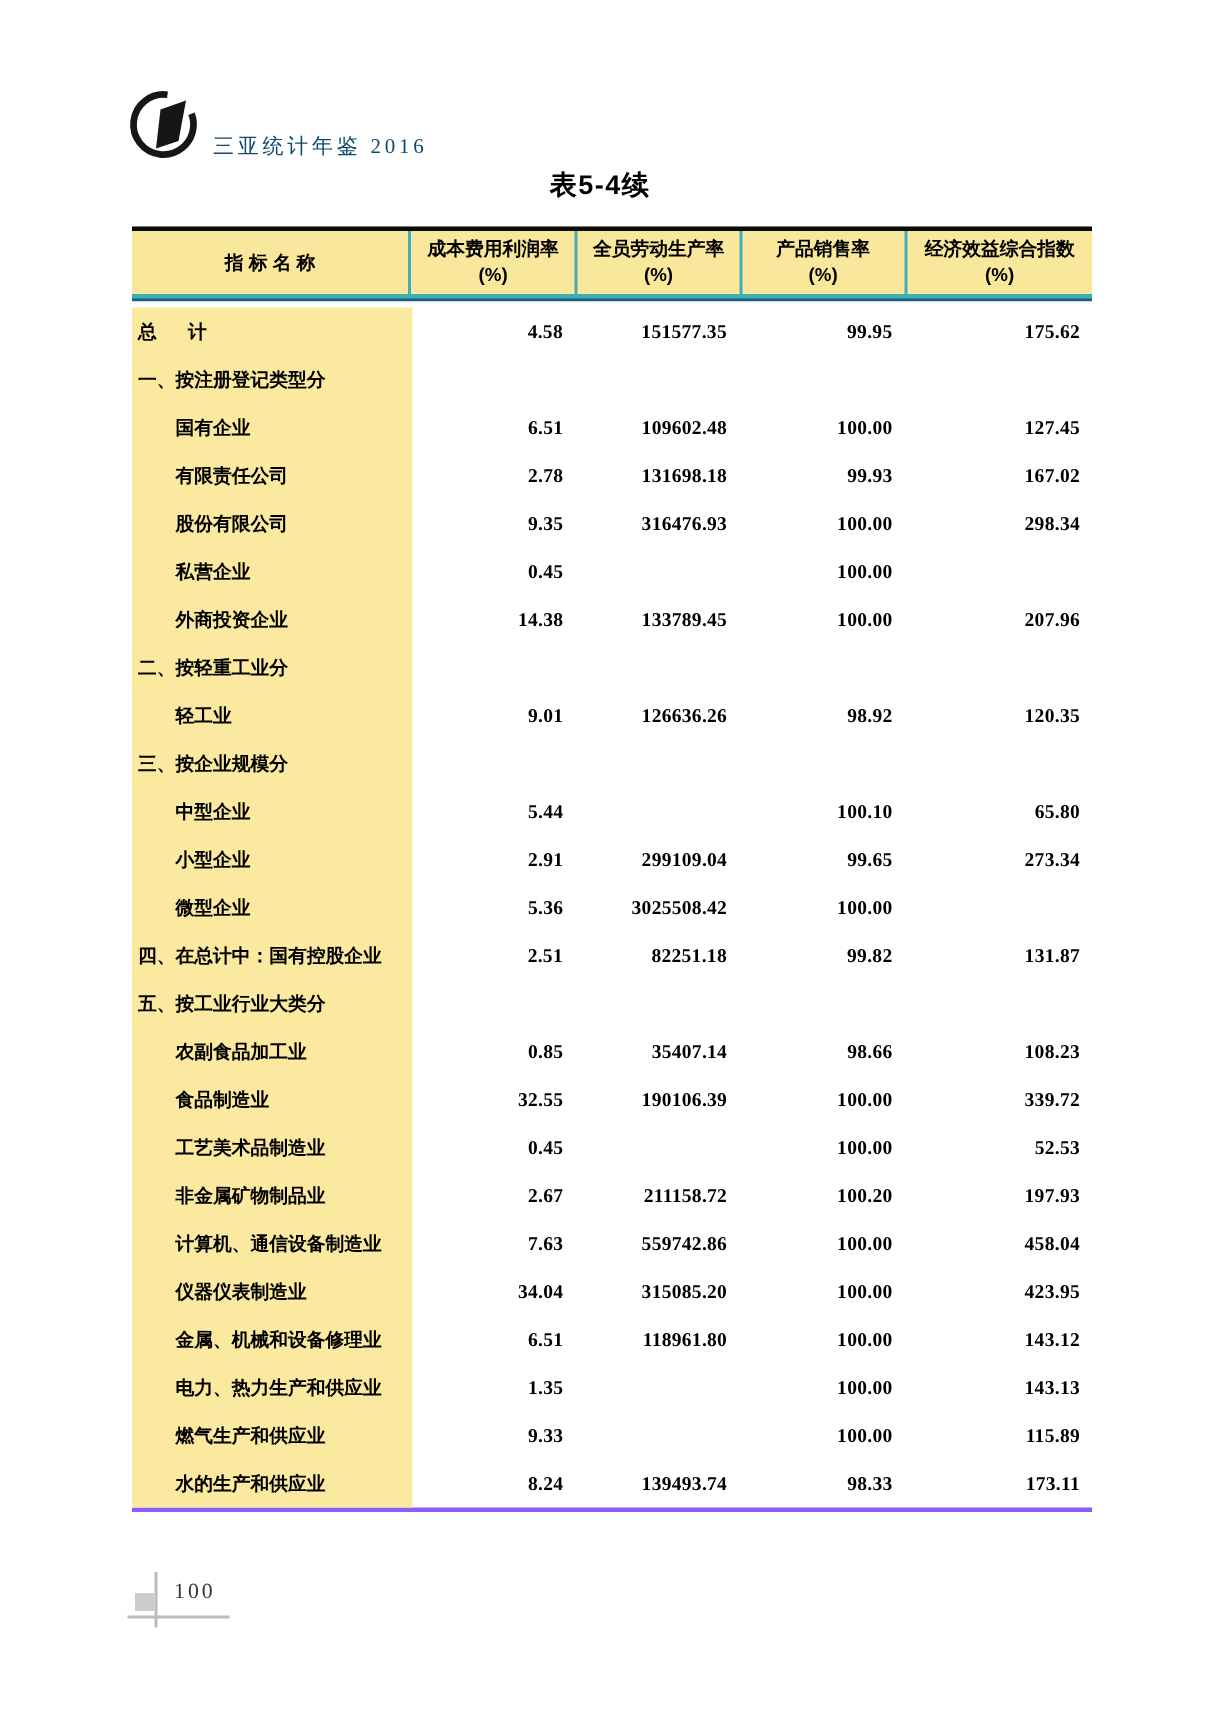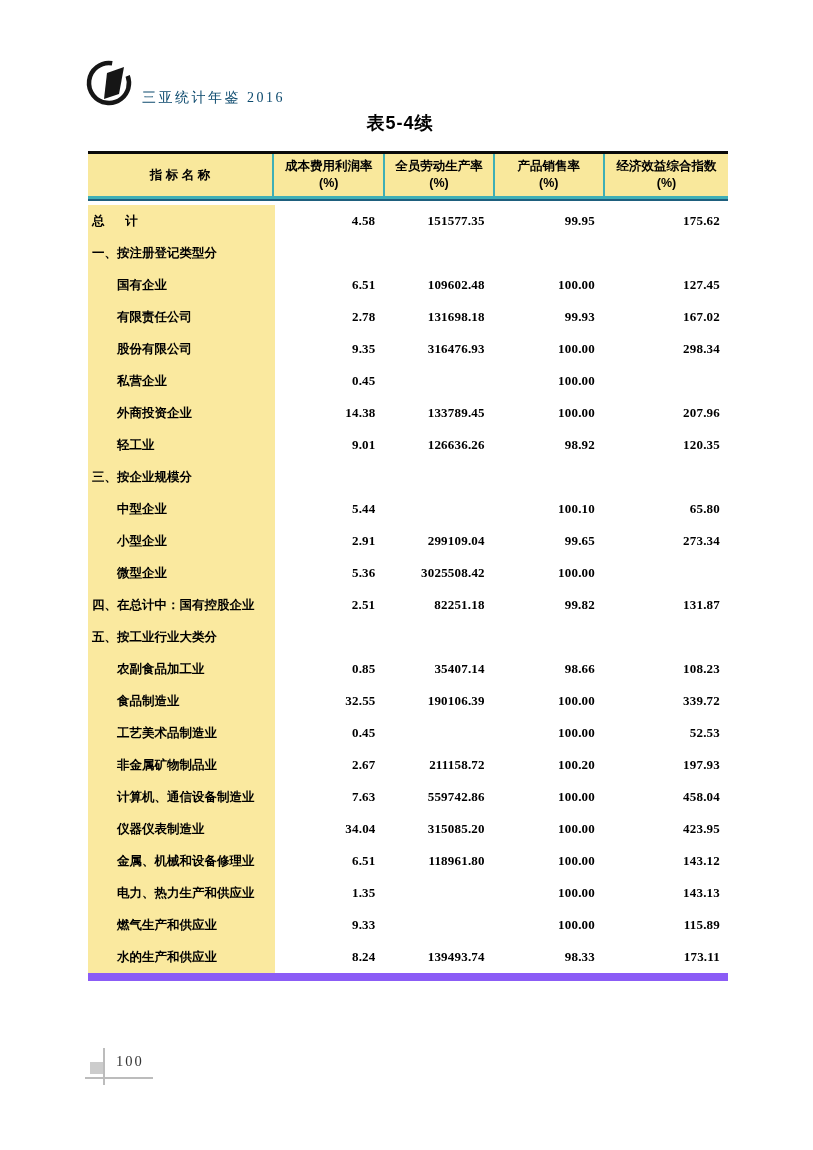--- a/index.html
+++ b/index.html
@@ -34,21 +34,21 @@
   .th + .th { border-left: 2px solid #3fafb6; }
   .w-name { width: 187px; }
   .w-c1 { width: 113px; }
   .w-c2 { width: 111px; }
   .w-c3 { width: 112px; }
   .w-c4 { width: 127px; }
 
   .header-sep { height: 5px; border-top: 3px solid #3fafb6; background: #1e5f7d; }
   .header-gap { height: 4px; background: #ffffff; }
 
-  .tbody { position: relative; border-bottom: 8px solid #8b5cf6; }
+  .tbody { position: relative; border-bottom: 3px solid #8b5cf6; }
   .tbody::before {
     content: ""; position: absolute; left: 0; top: 0; bottom: 0; width: 187px;
     background: #fae99f;
   }
 
   .row { display: flex; height: 32px; align-items: center; position: relative; }
   .label-cell {
     width: 187px; font-weight: 700; font-size: 12.5px; white-space: pre;
   }
   .indent0 { padding-left: 4px; }
@@ -155,20 +155,27 @@
     </div>
 
     <div class="row">
       <div class="label-cell indent1">外商投资企业</div>
       <div class="val w-c1">14.38</div>
       <div class="val w-c2">133789.45</div>
       <div class="val w-c3">100.00</div>
       <div class="val w-c4">207.96</div>
     </div>
 
+    <div class="row">
+      <div class="label-cell indent0">二、按轻重工业分</div>
+      <div class="val w-c1"></div>
+      <div class="val w-c2"></div>
+      <div class="val w-c3"></div>
+      <div class="val w-c4"></div>
+    </div>
 
     <div class="row">
       <div class="label-cell indent1">轻工业</div>
       <div class="val w-c1">9.01</div>
       <div class="val w-c2">126636.26</div>
       <div class="val w-c3">98.92</div>
       <div class="val w-c4">120.35</div>
     </div>
 
 

